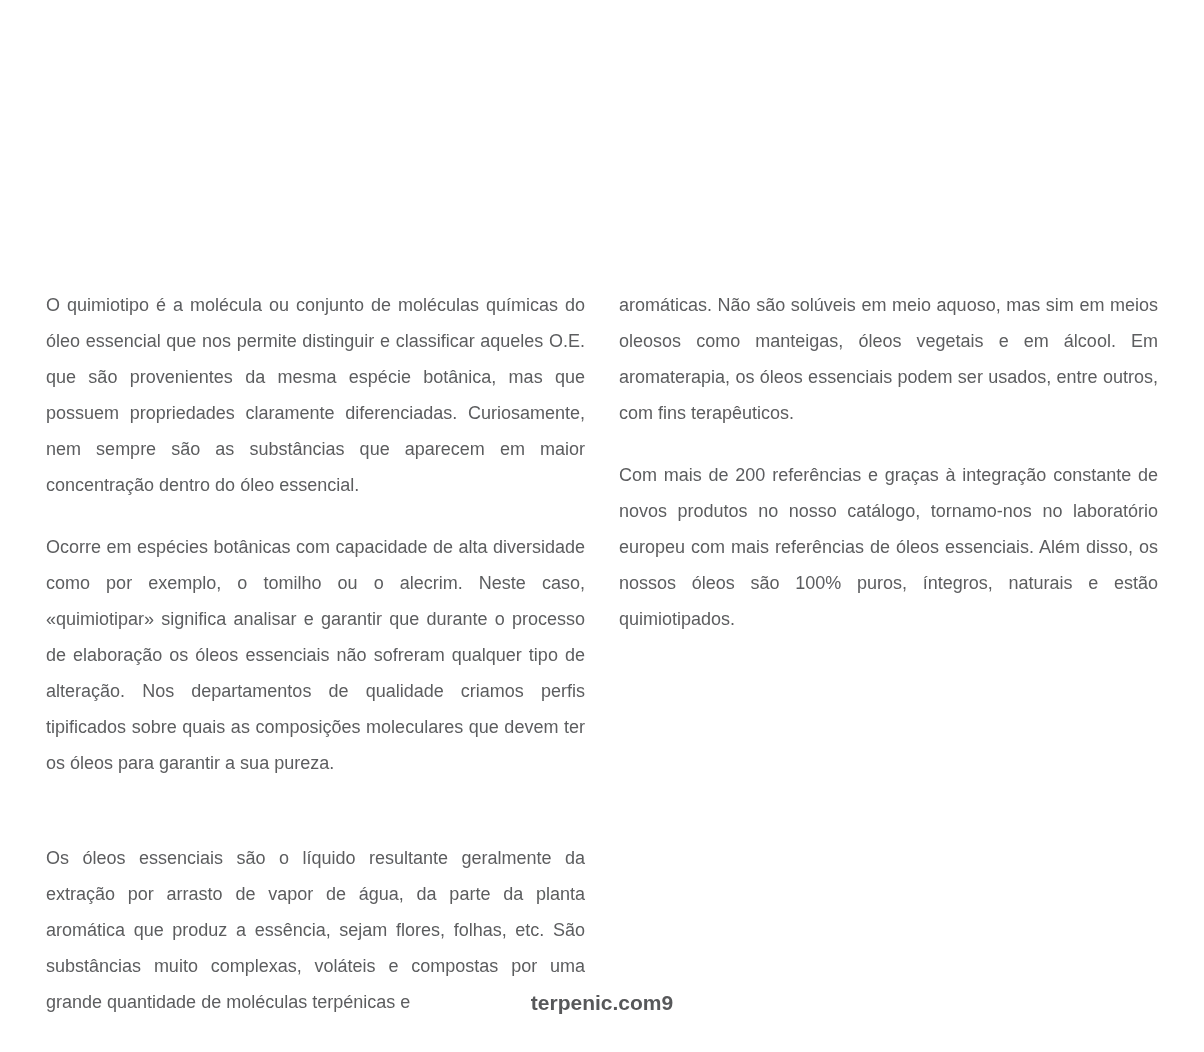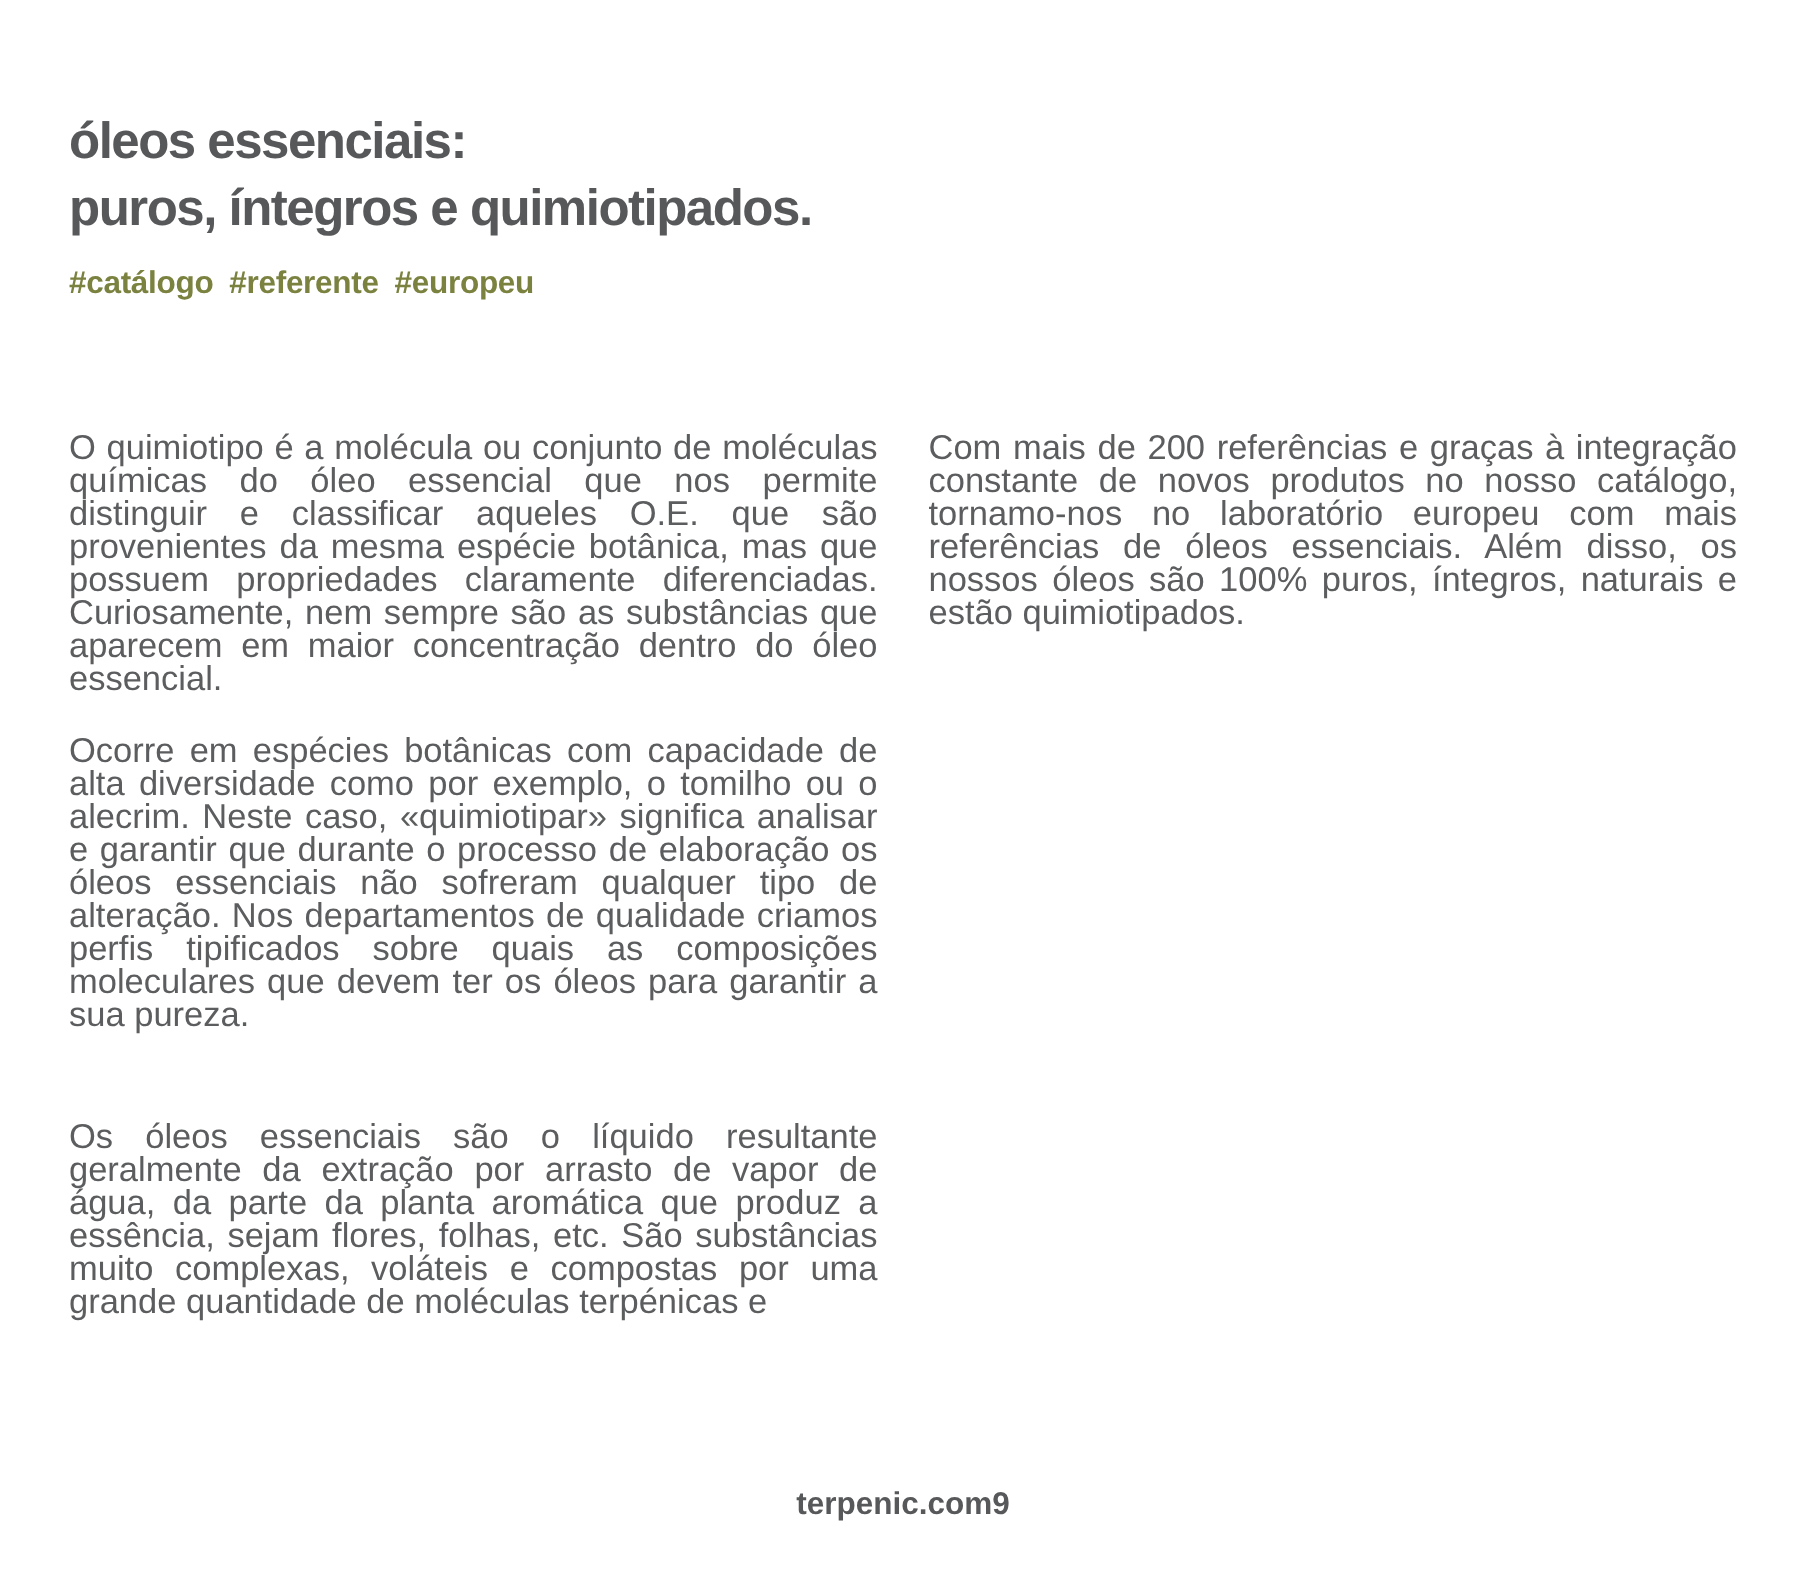--- a/index.html
+++ b/index.html
@@ -41,22 +41,22 @@
   .columns {
     position: absolute;
     left: 46px;
     top: 287px;
     width: 1112px;
     display: flex;
     gap: 34px;
   }
   .column {
     width: 539px;
-    font-size: 23px;
-    line-height: 22px;
+    font-size: 18px;
+    line-height: 36px;
     text-align: justify;
     color: var(--body-gray, #5c5d5f);
   }
   .column p { margin: 0; }
   .column p.sp1 { margin-bottom: 26px; }
   .column p.sp2 { margin-bottom: 59px; }
 
   .footer {
     position: absolute;
     left: 46px;
@@ -68,39 +68,29 @@
     font-size: 21px;
     font-weight: 700;
     color: var(--title-gray, #57585a);
   }
 </style>
 </head>
 <body>
 
 <div class="page">
 
-  <div class="header">
-    <h1 class="title">
-      <span>óleos essenciais:</span>
-      <span>puros, íntegros e quimiotipados.</span>
-    </h1>
-    <div class="hashtags">
-      <span class="tag">#catálogo</span>
-      <span class="tag">#referente</span>
-      <span class="tag">#europeu</span>
-    </div>
-  </div>
 
   <div class="columns">
     <div class="column">
       <p class="sp1">O quimiotipo é a molécula ou conjunto de moléculas químicas do óleo essencial que nos permite distinguir e classificar aqueles O.E. que são provenientes da mesma espécie botânica, mas que possuem propriedades claramente diferenciadas. Curiosamente, nem sempre são as substâncias que aparecem em maior concentração dentro do óleo essencial.</p>
       <p class="sp2">Ocorre em espécies botânicas com capacidade de alta diversidade como por exemplo, o tomilho ou o alecrim. Neste caso, «quimiotipar» significa analisar e garantir que durante o processo de elaboração os óleos essenciais não sofreram qualquer tipo de alteração. Nos departamentos de qualidade criamos perfis tipificados sobre quais as composições moleculares que devem ter os óleos para garantir a sua pureza.</p>
       <p>Os óleos essenciais são o líquido resultante geralmente da extração por arrasto de vapor de água, da parte da planta aromática que produz a essência, sejam flores, folhas, etc. São substâncias muito complexas, voláteis e compostas por uma grande quantidade de moléculas terpénicas e</p>
     </div>
     <div class="column">
+      <p class="sp1">aromáticas. Não são solúveis em meio aquoso, mas sim em meios oleosos como manteigas, óleos vegetais e em álcool. Em aromaterapia, os óleos essenciais podem ser usados, entre outros, com fins terapêuticos.</p>
       <p class="sp2">Com mais de 200 referências e graças à integração constante de novos produtos no nosso catálogo, tornamo-nos no laboratório europeu com mais referências de óleos essenciais. Além disso, os nossos óleos são 100% puros, íntegros, naturais e estão quimiotipados.</p>
     </div>
   </div>
 
   <div class="footer">
     <span>terpenic.com</span>
     <span>9</span>
   </div>
 
 </div>

